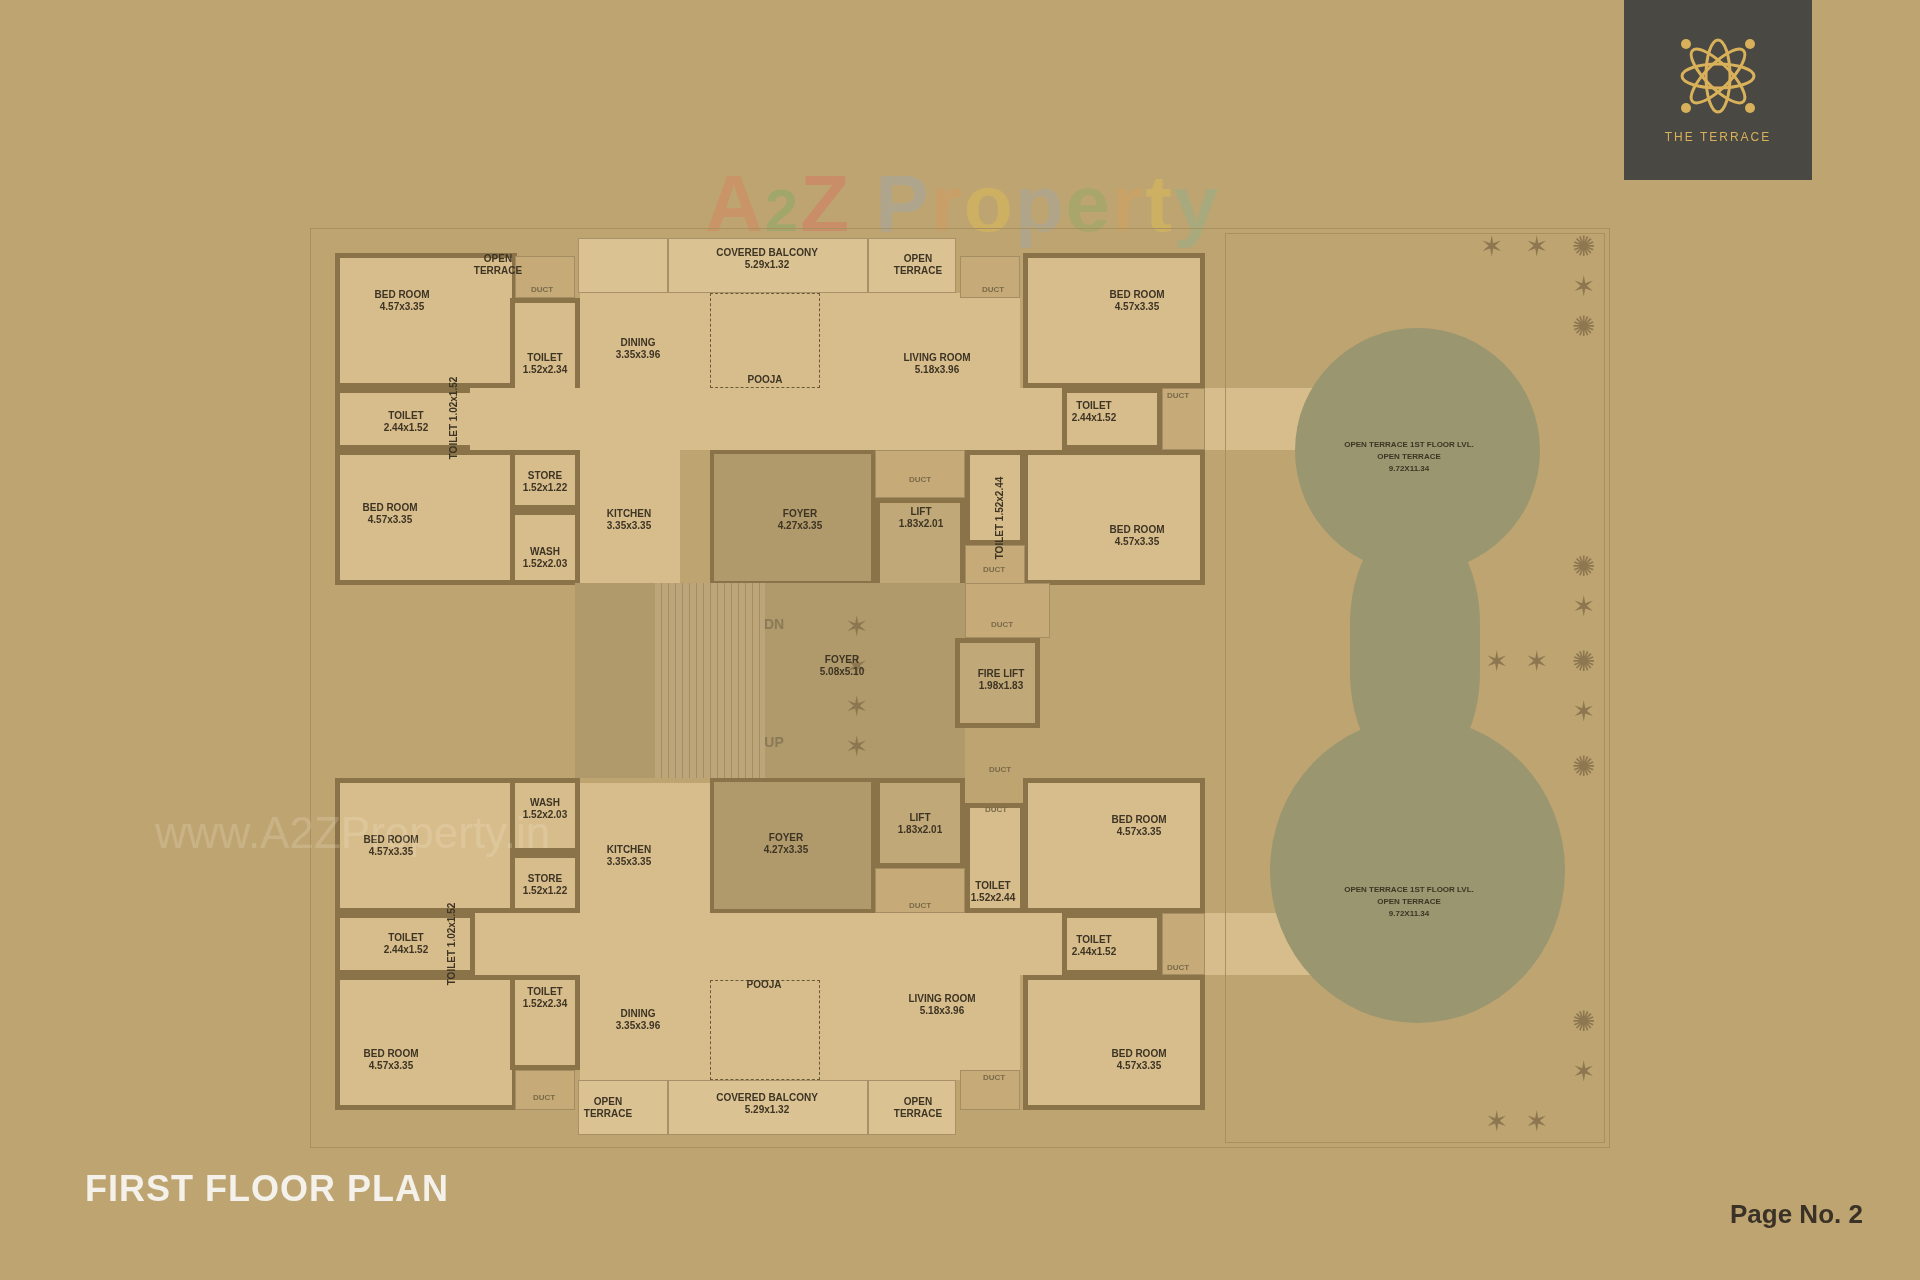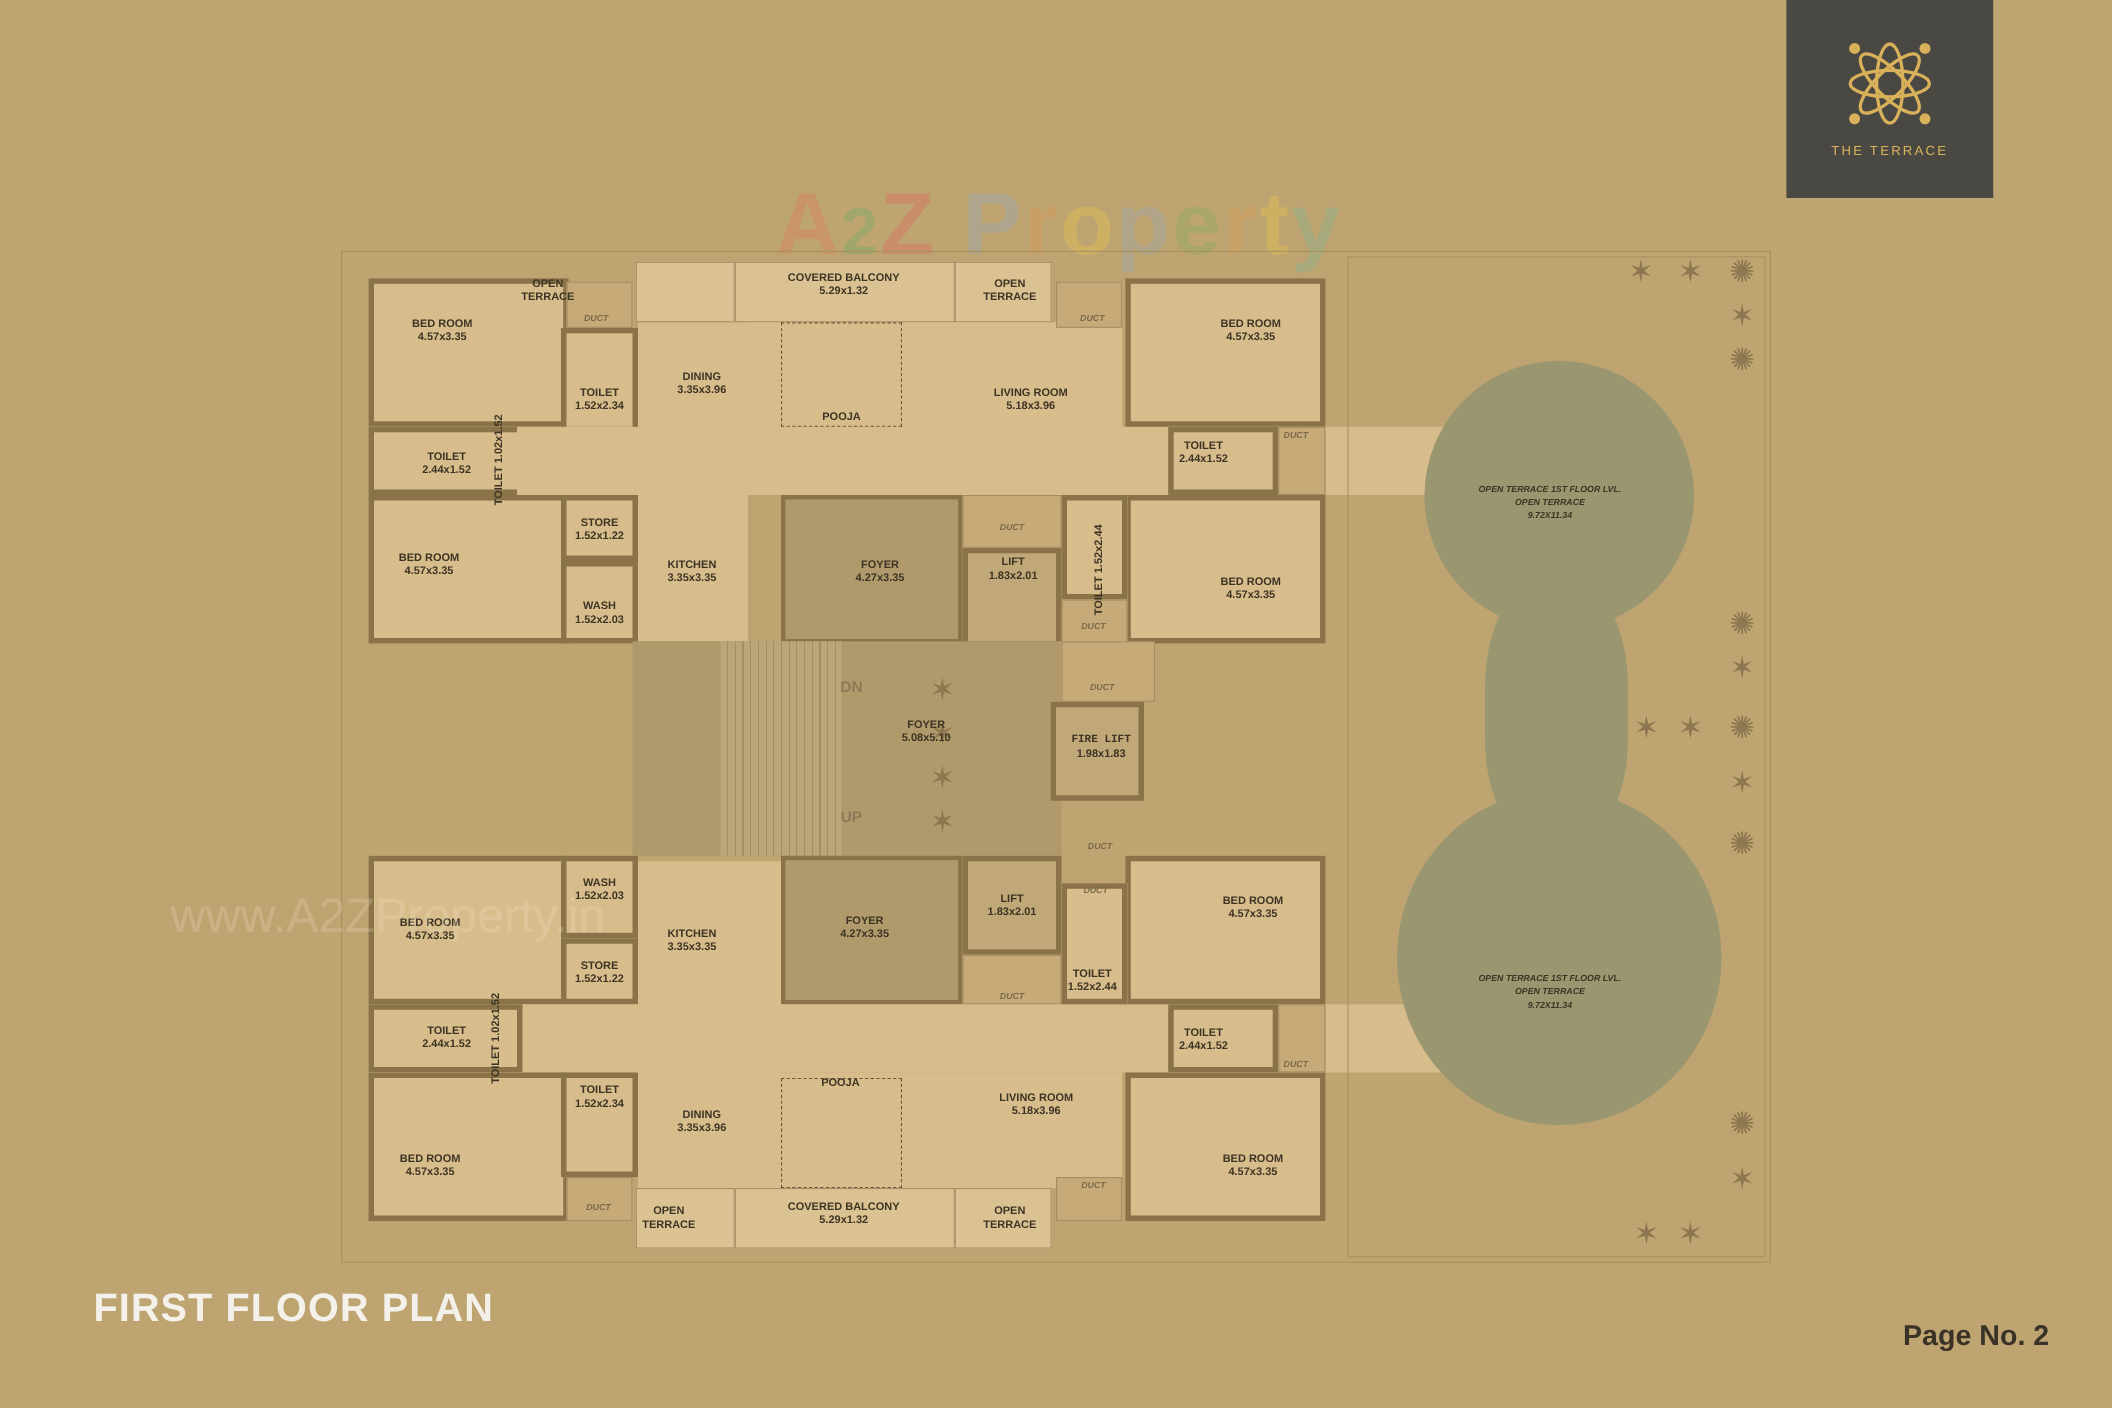--- a/index.html
+++ b/index.html
@@ -6,21 +6,21 @@
   body{width:1920px;height:1280px;background:#bea471;position:relative;overflow:hidden;font-family:"Liberation Sans",sans-serif;}
   .abs{position:absolute;}
   
   #logo{left:1624px;top:0;width:188px;height:180px;background:#4a4842;}
   #logo svg{position:absolute;left:50px;top:32px;}
   #logo .brand{position:absolute;left:0;width:188px;top:130px;text-align:center;color:#d9b15a;font-size:12px;letter-spacing:2px;}
   
   #plan{left:310px;top:228px;width:1300px;height:920px;}
   .lbl{position:absolute;text-align:center;color:#3d3424;font-weight:bold;font-size:10px;line-height:12px;white-space:pre-line;transform:translate(-50%,-50%);}
   .lbl.v{transform:translate(-50%,-50%) rotate(-90deg);}
-  .lbl.small{font-size:8px;color:#7a6a4a;font-style:italic;}
+  .lbl.small{font-size:8px;color:#7a6a4a;}
   .lbl.stair{font-size:14px;color:#8a7a58;font-weight:bold;}
   .room{position:absolute;background:#d8bd8c;border:5px solid #8a7348;box-sizing:border-box;}
   .core{position:absolute;background:#b09a6b;}
   .duct{position:absolute;background:#c6ab78;border:1px solid #a48d62;box-sizing:border-box;}
   .terr{position:absolute;background:#dbc293;border:1px solid #a89068;box-sizing:border-box;}
   .pool{position:absolute;background:#9a9670;}
   .palm{position:absolute;color:#8d7750;font-size:28px;line-height:28px;}
   #title{left:85px;top:1168px;color:#f4f1ea;font-size:36px;font-weight:bold;letter-spacing:1px;}
   #pageno{left:1730px;top:1199px;color:#3a3226;font-size:26px;font-weight:bold;}
   #wm1{left:705px;top:158px;font-size:80px;font-weight:bold;opacity:.45;letter-spacing:2px;}
@@ -185,21 +185,21 @@
   <div class="lbl v" style="left:690px;top:290px;"><span>TOILET</span> <span>1.52x2.44</span></div>
   <div class="lbl small" style="left:684px;top:342px;">DUCT</div>
   <div class="lbl" style="left:827px;top:302px;">BED ROOM</div>
   <div class="lbl" style="left:827px;top:314px;">4.57x3.35</div>
 
   <div class="lbl stair" style="left:464px;top:396px;">DN</div>
   <div class="lbl stair" style="left:464px;top:514px;">UP</div>
   <div class="lbl" style="left:532px;top:432px;">FOYER</div>
   <div class="lbl" style="left:532px;top:444px;">5.08x5.10</div>
   <div class="lbl small" style="left:692px;top:397px;">DUCT</div>
-  <div class="lbl" style="left:691px;top:446px;font-family:Liberation Mono, monospace;">FIRE LIFT</div>
+  <div class="lbl" style="left:691px;top:446px;">FIRE LIFT</div>
   <div class="lbl" style="left:691px;top:458px;">1.98x1.83</div>
   <div class="lbl small" style="left:690px;top:542px;">DUCT</div>
 
   <div class="lbl" style="left:235px;top:575px;">WASH</div>
   <div class="lbl" style="left:235px;top:587px;">1.52x2.03</div>
   <div class="lbl" style="left:81px;top:612px;">BED ROOM</div>
   <div class="lbl" style="left:81px;top:624px;">4.57x3.35</div>
   <div class="lbl" style="left:319px;top:622px;">KITCHEN</div>
   <div class="lbl" style="left:319px;top:634px;">3.35x3.35</div>
   <div class="lbl" style="left:235px;top:651px;">STORE</div>

